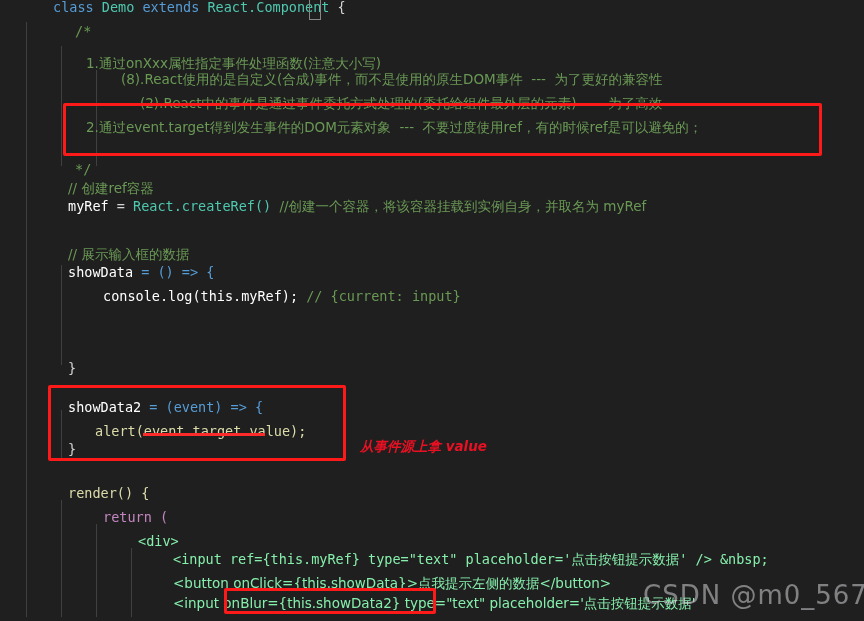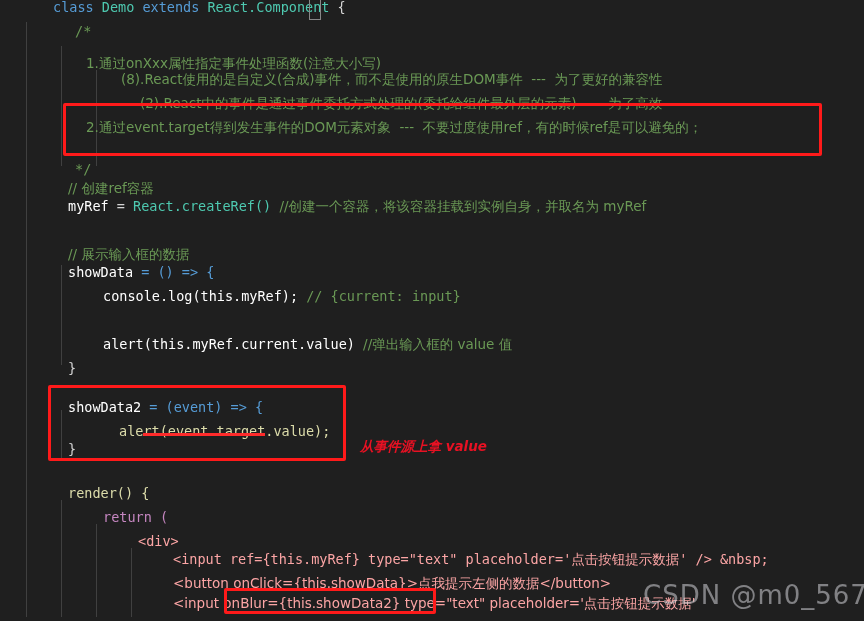--- a/index.html
+++ b/index.html
@@ -35,21 +35,21 @@
     padding-left: 8px;
   }
   
   .kw      { color: #569cd6; }   
   .kwp     { color: #c586c0; }   
   .cls     { color: #4ec9b0; }   
   .fn      { color: #dcdcaa; }   
   .var     { color: #ffffff; }   
   .com     { color: #6a9955; }   
   .pun     { color: #d4d4d4; }   
-  .tag     { color: #fca5a5; }
+  .tag     { color: #86efac; }
   .blue    { color: #569cd6; }
   .plain   { color: #d4d4d4; }
   
   .guide {
     position: absolute;
     width: 1px;
     background: #404040;
   }
   
   .redbox {
@@ -149,30 +149,29 @@
 
     
     <div class="ln" style="top:260px; left:60px;"><span class="var">showData</span><span class="plain"> </span><span class="blue">= () =&gt; {</span></div>
 
     
     <div class="ln" style="top:284px; left:95px;"><span class="var">console.log(this.myRef);</span><span class="plain"> </span><span class="com">// {current: input}</span></div>
 
     
 
     
-    <div class="ln" style="top:332px; left:95px;"><span class="var">alert(this.myRef.current.value)</span><span class="plain"> </span><span class="com cjk">//弹出输入框的 value 值</span></div>
 
     
     <div class="ln pun" style="top:356px; left:60px;"><span>}</span></div>
 
     
     <div class="ln" style="top:395px; left:60px;"><span class="var">showData2</span><span class="plain"> </span><span class="blue">= (event) =&gt; {</span></div>
 
     
-    <div class="ln" style="top:419px; left:111px;text-align:center;"><span class="fn">alert(event.target.value);</span></div>
+    <div class="ln" style="top:419px; left:87px;text-align:center;"><span class="fn">alert(event.target.value);</span></div>
 
     
     <div class="ln pun" style="top:437px; left:60px;"><span>}</span></div>
 
     
     <div class="ln" style="top:481px; left:60px;"><span class="fn">render() {</span></div>
 
     
     <div class="ln" style="top:505px; left:95px;"><span class="kwp">return (</span></div>
 

